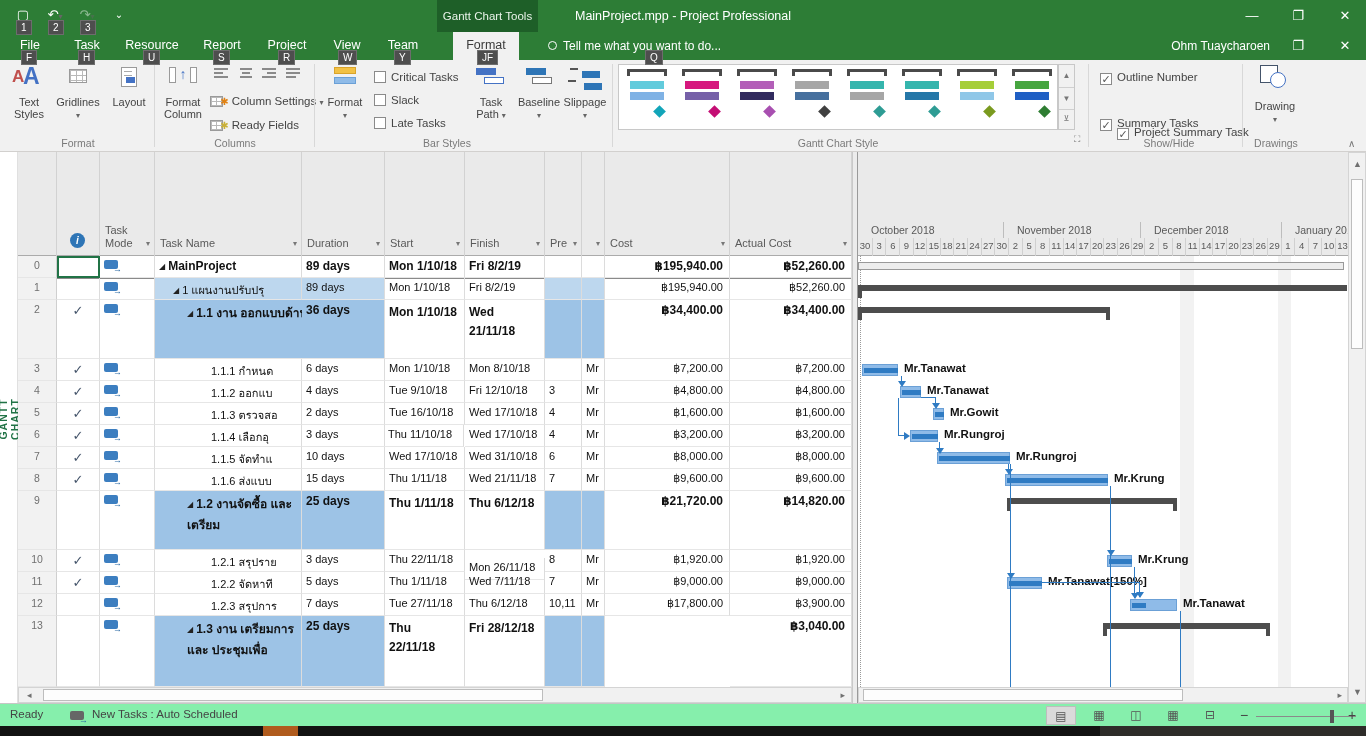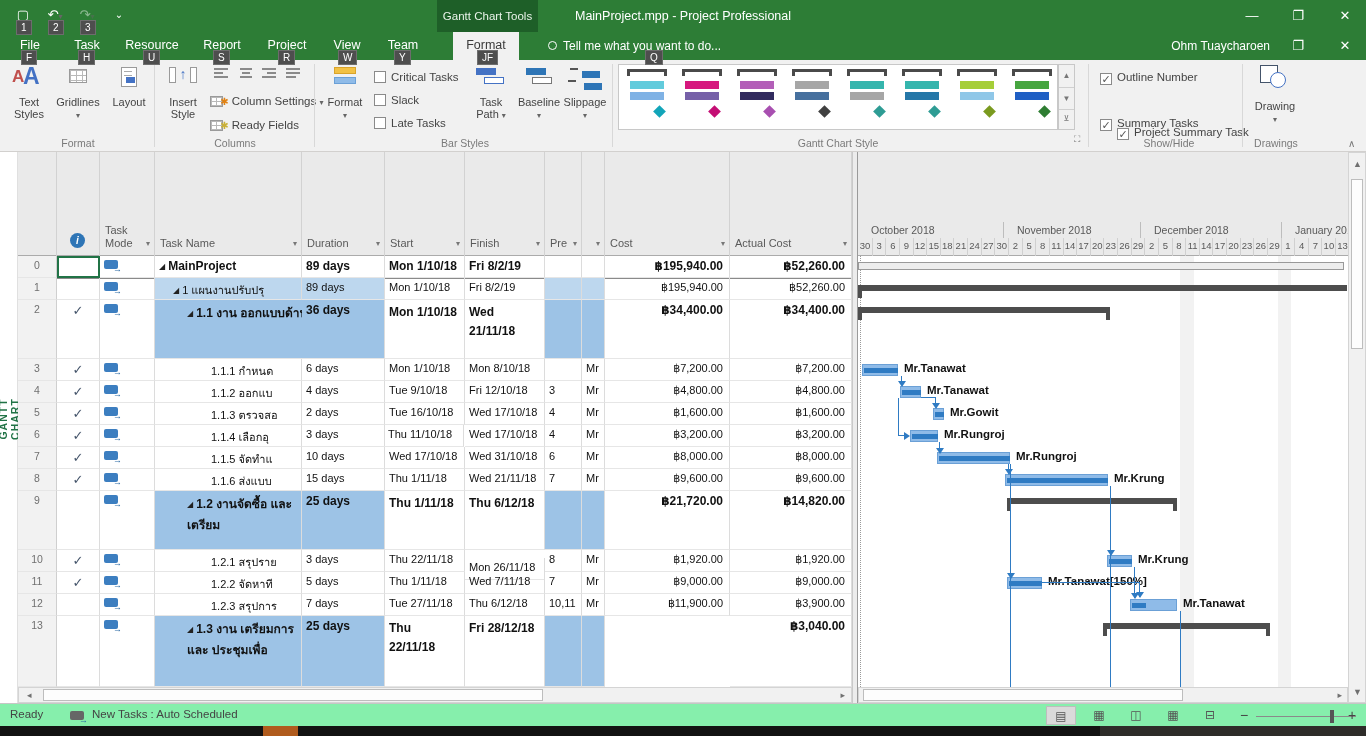--- a/index.html
+++ b/index.html
@@ -148,21 +148,21 @@
     </div>
     <div class="grplabel" style="left:6px;width:144px;">Format</div>
     <div class="gsep" style="left:154px;"></div>
 
     <div class="bigbtn" style="left:160px;">
       <div style="height:30px;padding-top:3px;">
         <span style="display:inline-block;width:7px;height:16px;border:1px solid #9a9a9a;background:#fff;"></span>
         <span style="display:inline-block;color:#4472c4;font-weight:bold;font-size:14px;vertical-align:4px;">↑</span>
         <span style="display:inline-block;width:7px;height:16px;border:1px solid #9a9a9a;background:#fff;"></span>
       </div>
-      <div class="lbl">Insert Style</div>
+      <div class="lbl">Format Column</div>
     </div>
     <div class="alnicon" style="left:212px;">
         <i style="width:14px"></i>
         <i style="width:9px"></i>
         <i style="width:14px"></i>
       </div>
     <div class="alnicon" style="left:236px;">
         <i style="width:12px;margin-left:4px"></i>
         <i style="width:8px;margin-left:6px"></i>
         <i style="width:12px;margin-left:4px"></i>
@@ -218,21 +218,21 @@
     </div>
     <div class="bigbtn" style="left:562px;">
       <div style="height:30px;padding-top:5px;">
         <span style="display:inline-block;width:8px;height:2px;background:#555;vertical-align:8px;"></span>
         <span style="display:inline-block;width:18px;height:7px;background:#2e75b6;"></span><br>
         <span style="display:inline-block;width:8px;height:2px;background:#555;vertical-align:8px;"></span>
         <span style="display:inline-block;width:18px;height:7px;background:#2e75b6;margin-left:4px;"></span>
       </div>
       <div class="lbl"><span>Slippage</span><br><span class="dd">▾</span></div>
     </div>
-    <div class="grplabel" style="left:322px;width:286px;">Bar Styles</div>
+    <div class="grplabel" style="left:304px;width:286px;">Bar Styles</div>
     <div class="gsep" style="left:612px;"></div>
 
     <div class="gallery">
         <div id="galthumbs">
           <div class="thumb" style="left: 6px;">
             <div style="position: absolute; left: 2px; top: 0px; width: 40px; height: 7px; border-top: 3px solid rgb(74, 74, 74); border-right: 3px solid rgb(74, 74, 74); border-left: 3px solid rgb(74, 74, 74); border-image: initial; border-bottom: none;"></div>
             <div style="position: absolute; left: 5px; top: 12px; width: 34px; height: 8px; background: rgb(98, 203, 220);"></div>
             <div style="position: absolute; left: 5px; top: 23px; width: 34px; height: 8px; background: rgb(127, 178, 229);"></div>
             <div style="position: absolute; left: 30px; top: 38px; width: 9px; height: 9px; background: rgb(18, 165, 185); transform: rotate(45deg);"></div>
           </div>
@@ -503,21 +503,21 @@
       <div class="cell" style="left: 712px; top: 420px; width: 122px; height: 22px; text-align: right; padding-right: 6px;">฿9,000.00</div>
       <div class="cell cell rownum" style="left: 0px; top: 442px; width: 39px; height: 22px;">12</div>
       <div class="cell" style="left: 39px; top: 442px; width: 43px; height: 22px; text-align: center;"></div>
       <div class="cell" style="left: 82px; top: 442px; width: 55px; height: 22px;"><span class="modeicon"></span></div>
       <div class="cell" style="left: 137px; top: 442px; width: 147px; height: 22px; padding-left: 56px;"><span>1.2.3 สรุปการ</span></div>
       <div class="cell" style="left: 284px; top: 442px; width: 83px; height: 22px;">7 days</div>
       <div class="cell" style="left: 367px; top: 442px; width: 80px; height: 22px;">Tue 27/11/18</div>
       <div class="cell" style="left: 447px; top: 442px; width: 80px; height: 22px;">Thu 6/12/18</div>
       <div class="cell" style="left: 527px; top: 442px; width: 37px; height: 22px;">10,11</div>
       <div class="cell" style="left: 564px; top: 442px; width: 23px; height: 22px;">Mr</div>
-      <div class="cell" style="left: 587px; top: 442px; width: 125px; height: 22px; text-align: right; padding-right: 6px;">฿11,900.00</div>
+      <div class="cell" style="left: 587px; top: 442px; width: 125px; height: 22px; text-align: right; padding-right: 6px;">฿17,800.00</div>
       <div class="cell" style="left: 712px; top: 442px; width: 122px; height: 22px; text-align: right; padding-right: 6px;">฿3,900.00</div>
       <div class="cell cell rownum" style="left: 0px; top: 464px; width: 39px; height: 71px;">13</div>
       <div class="cell" style="left: 39px; top: 464px; width: 43px; height: 71px; text-align: center;"></div>
       <div class="cell" style="left: 82px; top: 464px; width: 55px; height: 71px;"><span class="modeicon"></span></div>
       <div class="cell" style="left: 137px; top: 464px; width: 147px; height: 71px; background: rgb(157, 195, 230); font-weight: bold; font-size: 12px; white-space: normal; line-height: 20px; padding-left: 32px;"><span class="tri">◢</span><span>1.3 งาน เตรียมการและ ประชุมเพื่อ</span></div>
       <div class="cell" style="left: 284px; top: 464px; width: 83px; height: 71px; background: rgb(157, 195, 230); font-weight: bold; font-size: 12px;">25 days</div>
       <div class="cell" style="left: 367px; top: 464px; width: 80px; height: 71px; font-weight: bold; font-size: 12px; white-space: normal; line-height: 19px;">Thu 22/11/18</div>
       <div class="cell" style="left: 447px; top: 464px; width: 80px; height: 71px; font-weight: bold; font-size: 12px; white-space: normal; line-height: 19px;">Fri 28/12/18</div>
       <div class="cell" style="left: 527px; top: 464px; width: 37px; height: 71px; background: rgb(157, 195, 230);"></div>
       <div class="cell" style="left: 564px; top: 464px; width: 23px; height: 71px; background: rgb(157, 195, 230);"></div>

